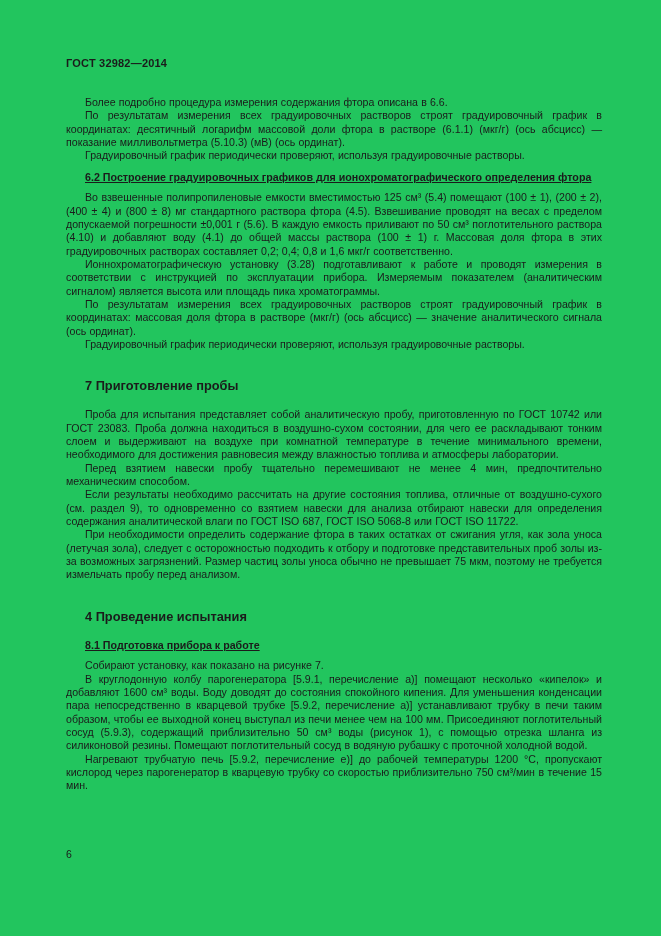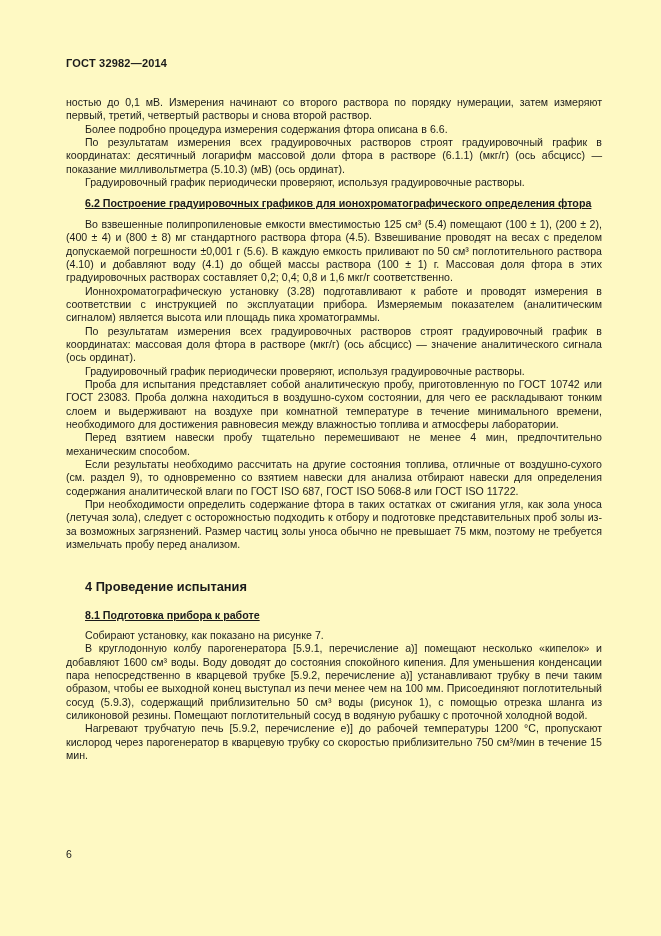--- a/index.html
+++ b/index.html
@@ -1,17 +1,17 @@
 <!DOCTYPE html>
 <html lang="ru"><head>
 <meta charset="utf-8">
 <style>
   html,body{margin:0;padding:0;background:#e8e8e8;}
   .page{
-    width:661px;height:936px;background:#fef9c3;box-sizing:border-box;
+    width:661px;height:936px;background:#22c55e;box-sizing:border-box;
     padding:57px 59px 0 66px;position:relative;overflow:hidden;
     font-family:"Liberation Sans","DejaVu Sans",sans-serif;color:#1b1b1b;
   }
   .doc-header{font-size:11px;font-weight:bold;letter-spacing:.2px;margin:0 0 27px 0;}
   .body-text p{
     margin:0;font-size:10.6px;line-height:13.35px;text-align:justify;
     text-indent:19px;word-spacing:.2px;
   }
   .body-text p.continuation{text-indent:0;}
   h2.section{font-size:12.8px;font-weight:bold;margin:27px 0 15px 19px;line-height:15px;}
@@ -24,38 +24,38 @@
 </style>
 </head>
 <body>
 
 <div class="page">
 
   <div class="doc-header">ГОСТ 32982—2014</div>
 
   <div class="body-text">
 
-    <p class="continuation">ностью до 0,1 мВ. Измерения начинают со второго раствора по порядку нумерации, затем измеряют первый, третий, четвертый растворы и снова второй раствор.</p>
 
     <p>Более подробно процедура измерения содержания фтора описана в 6.6.</p>
 
     <p>По результатам измерения всех градуировочных растворов строят градуировочный график в координатах: десятичный логарифм массовой доли фтора в растворе (6.1.1) (мкг/г) (ось абсцисс) — показание милливольтметра (5.10.3) (мВ) (ось ординат).</p>
 
     <p>Градуировочный график периодически проверяют, используя градуировочные растворы.</p>
 
     <h3 class="subsection">6.2 Построение градуировочных графиков для ионохроматографического определения фтора</h3>
 
     <p>Во взвешенные полипропиленовые емкости вместимостью 125 см³ (5.4) помещают (100 ± 1), (200 ± 2), (400 ± 4) и (800 ± 8) мг стандартного раствора фтора (4.5). Взвешивание проводят на весах с пределом допускаемой погрешности ±0,001 г (5.6). В каждую емкость приливают по 50 см³ поглотительного раствора (4.10) и добавляют воду (4.1) до общей массы раствора (100 ± 1) г. Массовая доля фтора в этих градуировочных растворах составляет 0,2; 0,4; 0,8 и 1,6 мкг/г соответственно.</p>
 
     <p>Ионнохроматографическую установку (3.28) подготавливают к работе и проводят измерения в соответствии с инструкцией по эксплуатации прибора. Измеряемым показателем (аналитическим сигналом) является высота или площадь пика хроматограммы.</p>
 
     <p>По результатам измерения всех градуировочных растворов строят градуировочный график в координатах: массовая доля фтора в растворе (мкг/г) (ось абсцисс) — значение аналитического сигнала (ось ординат).</p>
 
     <p>Градуировочный график периодически проверяют, используя градуировочные растворы.</p>
 
+    <h2 class="section">7 Приготовление пробы</h2>
 
     <p>
       <span>Проба для испытания представляет собой аналитическую пробу, приготовленную </span><span class="italic">по ГОСТ 10742</span><span> или </span><span class="italic">ГОСТ 23083</span><span>. Проба должна находиться в воздушно-сухом состоянии, для чего ее раскладывают тонким слоем и выдерживают на воздухе при комнатной температуре в течение минимального времени, необходимого для достижения равновесия между влажностью топлива и атмосферы лаборатории.</span>
     </p>
 
     <p>Перед взятием навески пробу тщательно перемешивают не менее 4 мин, предпочтительно механическим способом.</p>
 
     <p>Если результаты необходимо рассчитать на другие состояния топлива, отличные от воздушно-сухого (см. раздел 9), то одновременно со взятием навески для анализа отбирают навески для определения содержания аналитической влаги по ГОСТ ISO 687, ГОСТ ISO 5068-8 или ГОСТ ISO 11722.</p>
 
     <p>При необходимости определить содержание фтора в таких остатках от сжигания угля, как зола уноса (летучая зола), следует с осторожностью подходить к отбору и подготовке представительных проб золы из-за возможных загрязнений. Размер частиц золы уноса обычно не превышает 75 мкм, поэтому не требуется измельчать пробу перед анализом.</p>

